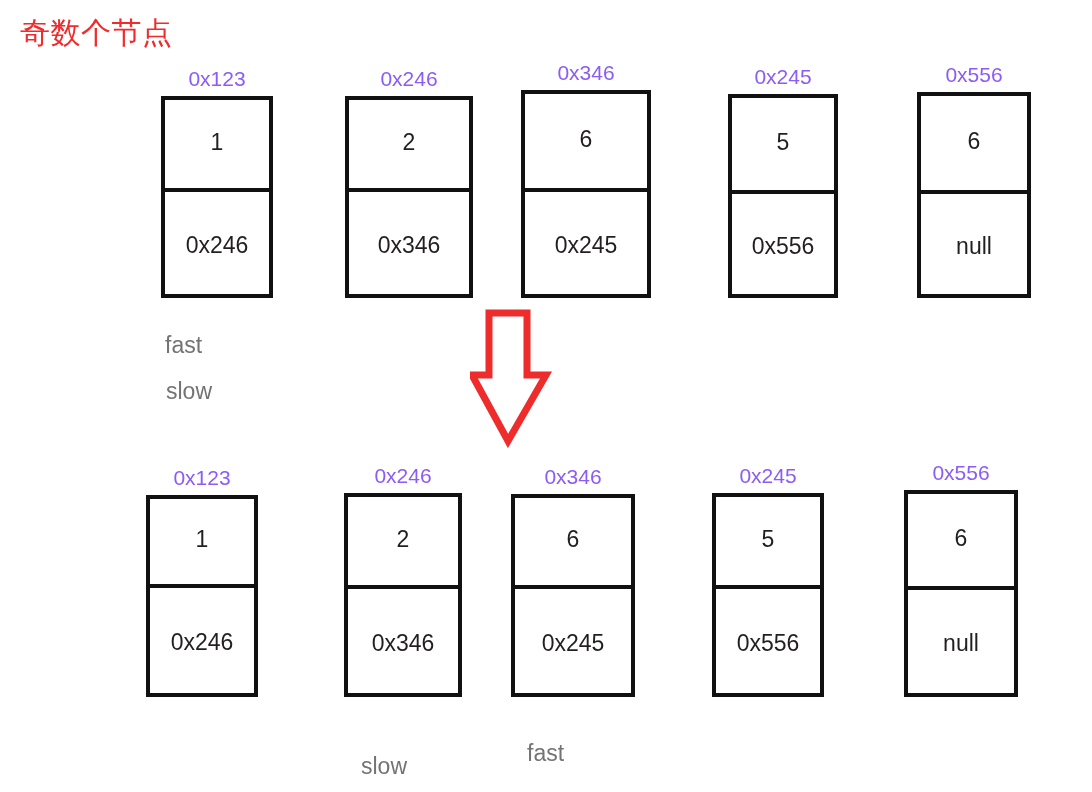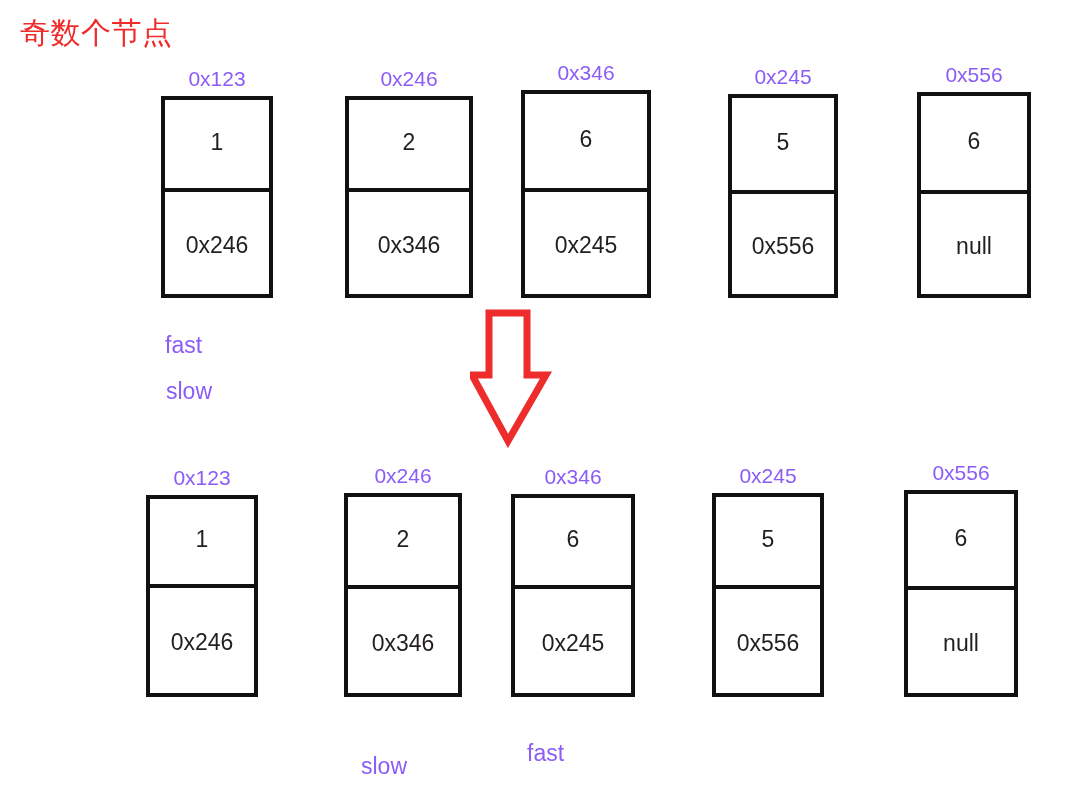--- a/index.html
+++ b/index.html
@@ -78,21 +78,21 @@
   .node-cell.next {
     bottom: 0;
     border-top: 4px solid #111111;
   }
 
   
   .pointer-label {
     position: absolute;
     font-size: 23px;
     line-height: 28px;
-    color: #8b5cf6;
+    color: #737373;
     white-space: nowrap;
   }
 
   
   .transition-arrow {
     position: absolute;
     left: 470px;
     top: 308px;
     width: 86px;
     height: 140px;

